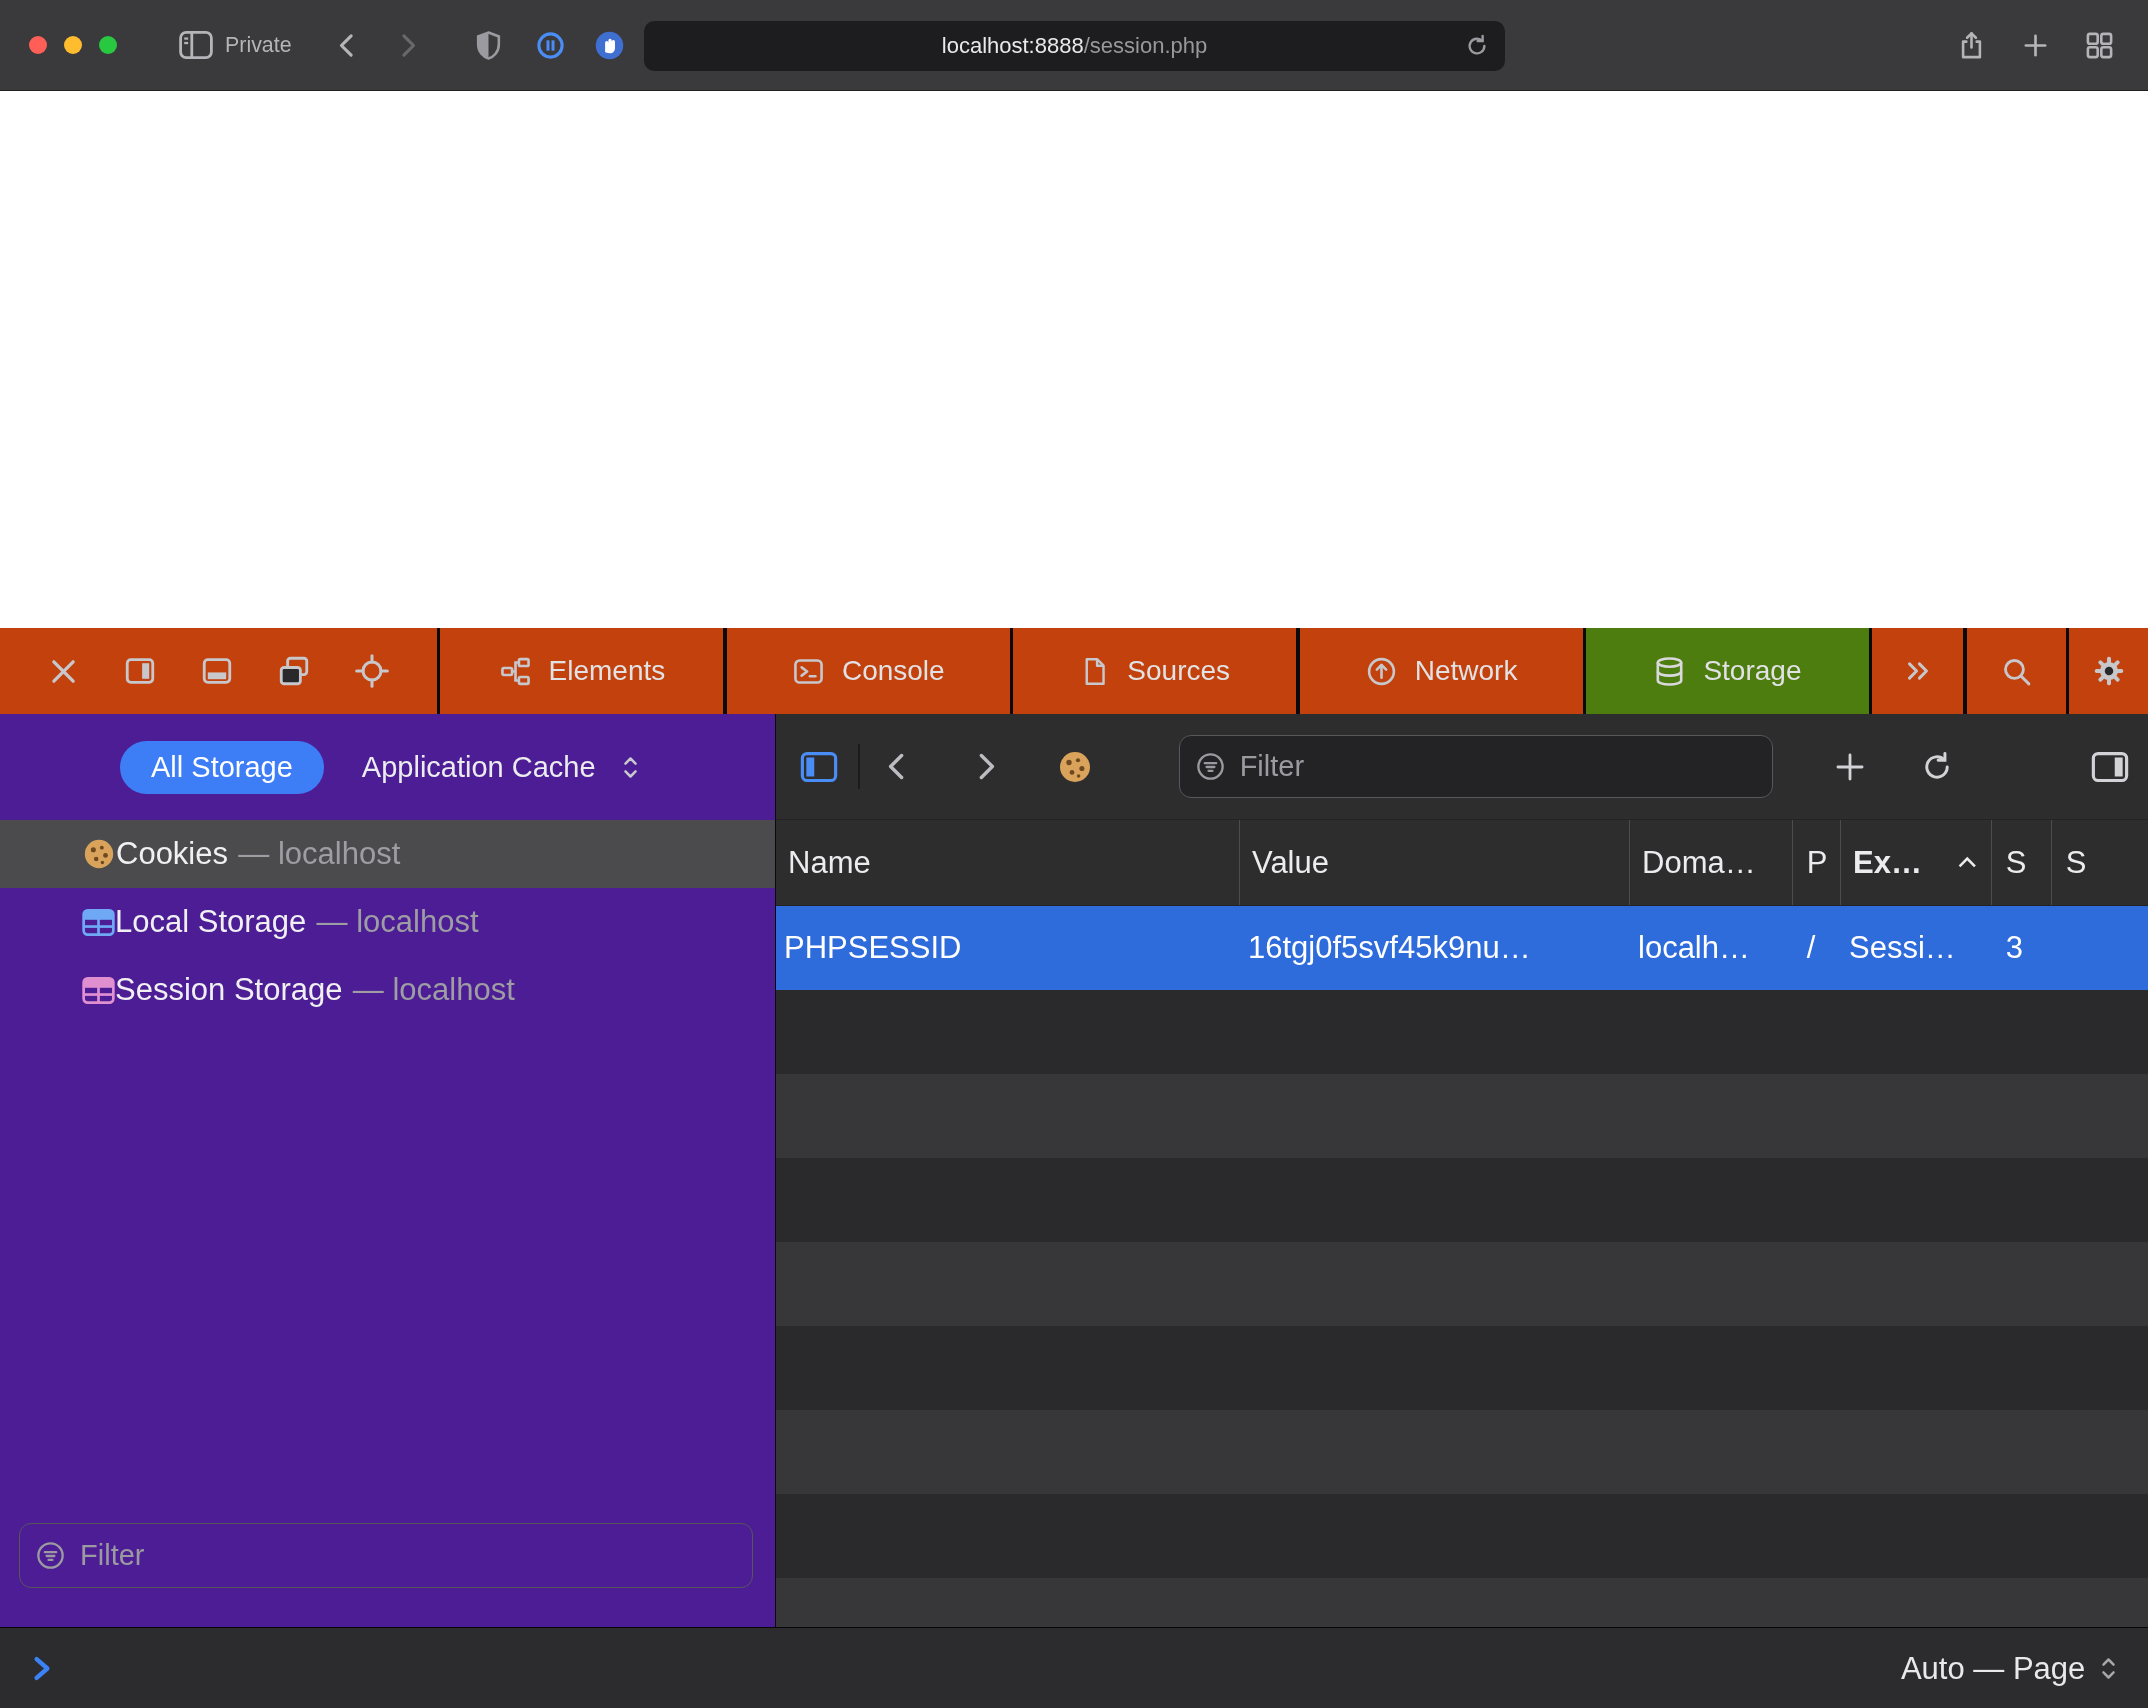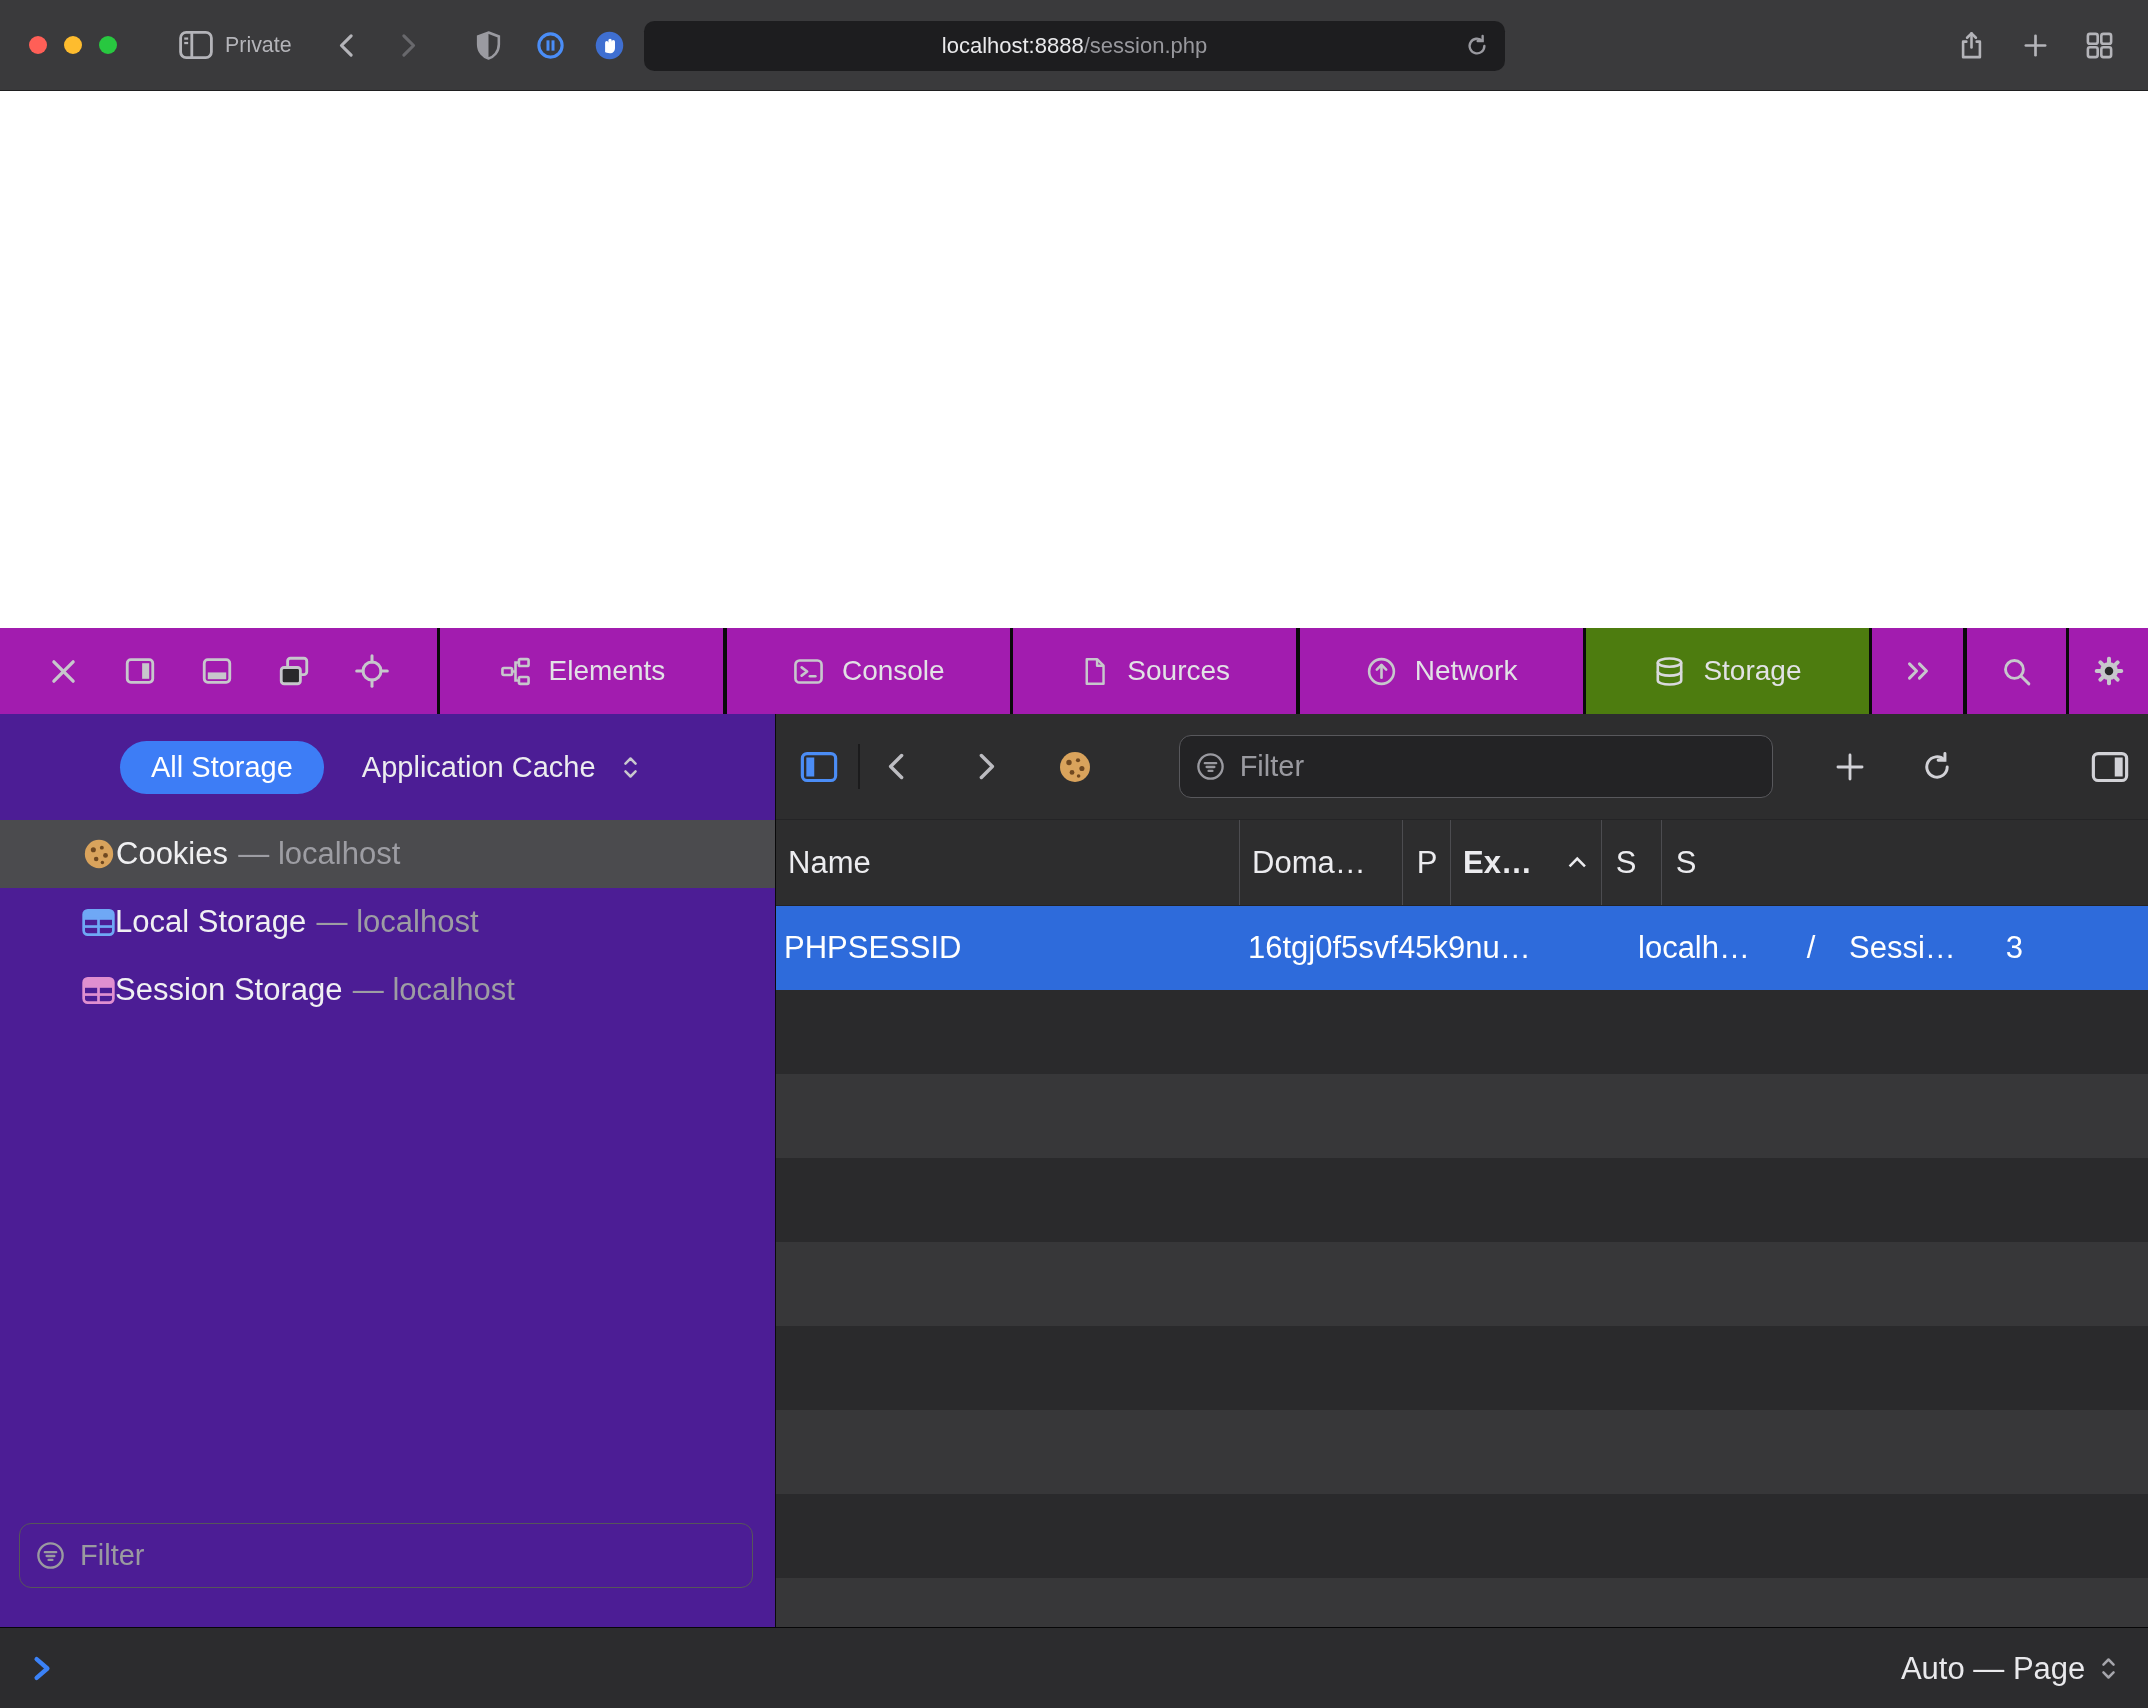--- a/index.html
+++ b/index.html
@@ -25,21 +25,21 @@
   .urlbar .host { color:#e9e9eb; font-size:22px; }
   .urlbar .path { color:#98989d; font-size:22px; }
   .url-reload { position:absolute; right:15.4px; top:50%; transform:translateY(-50%); }
   .tb-right { position:absolute; right:34px; display:flex; gap:34px; align-items:center; }
 
   
   .page { height:537px; background:#ffffff; }
 
   
   .tabbar { height:86px; background:#0a0a0b; display:flex; gap:3.4px; }
-  .tb-block { background:#a21caf; display:flex; align-items:center; justify-content:center; height:100%; }
+  .tb-block { background:#c2410c; display:flex; align-items:center; justify-content:center; height:100%; }
   .tools { width:437px; gap:43px; }
   .tab { width:283px; gap:17px; font-size:28px; color:#e2e2e5; }
   .tab.active { background:#4d7c0f; }
   .tab-more { width:91px; }
   .tab-search { width:99px; }
   .tab-gear { flex:1; }
 
   
   .main { display:flex; height:913px; }
 
@@ -425,20 +425,21 @@
         <button class="icon-btn" style="margin-left:auto">
           <svg width="38" height="32" viewBox="0 0 24 20" fill="none" stroke="#d2d2d7" stroke-width="2">
             <rect x="1.5" y="1.5" width="21" height="17" rx="3"></rect>
             <rect x="15" y="4" width="5" height="12" fill="#d2d2d7" stroke="none"></rect>
           </svg>
         </button>
       </div>
 
       <div class="thead">
         <div class="th c-name">Name</div>
+        <div class="th c-value">Value</div>
         <div class="th c-domain">Doma…</div>
         <div class="th c-path narrow">P</div>
         <div class="th c-expires sorted">
           <span>Ex…</span>
           <span>
             <svg width="20.5" height="13" viewBox="0 0 16 10" fill="none" stroke="#ececef" stroke-width="2">
                 <polyline points="2 8 8 2 14 8"></polyline>
               </svg>
           </span>
         </div>

